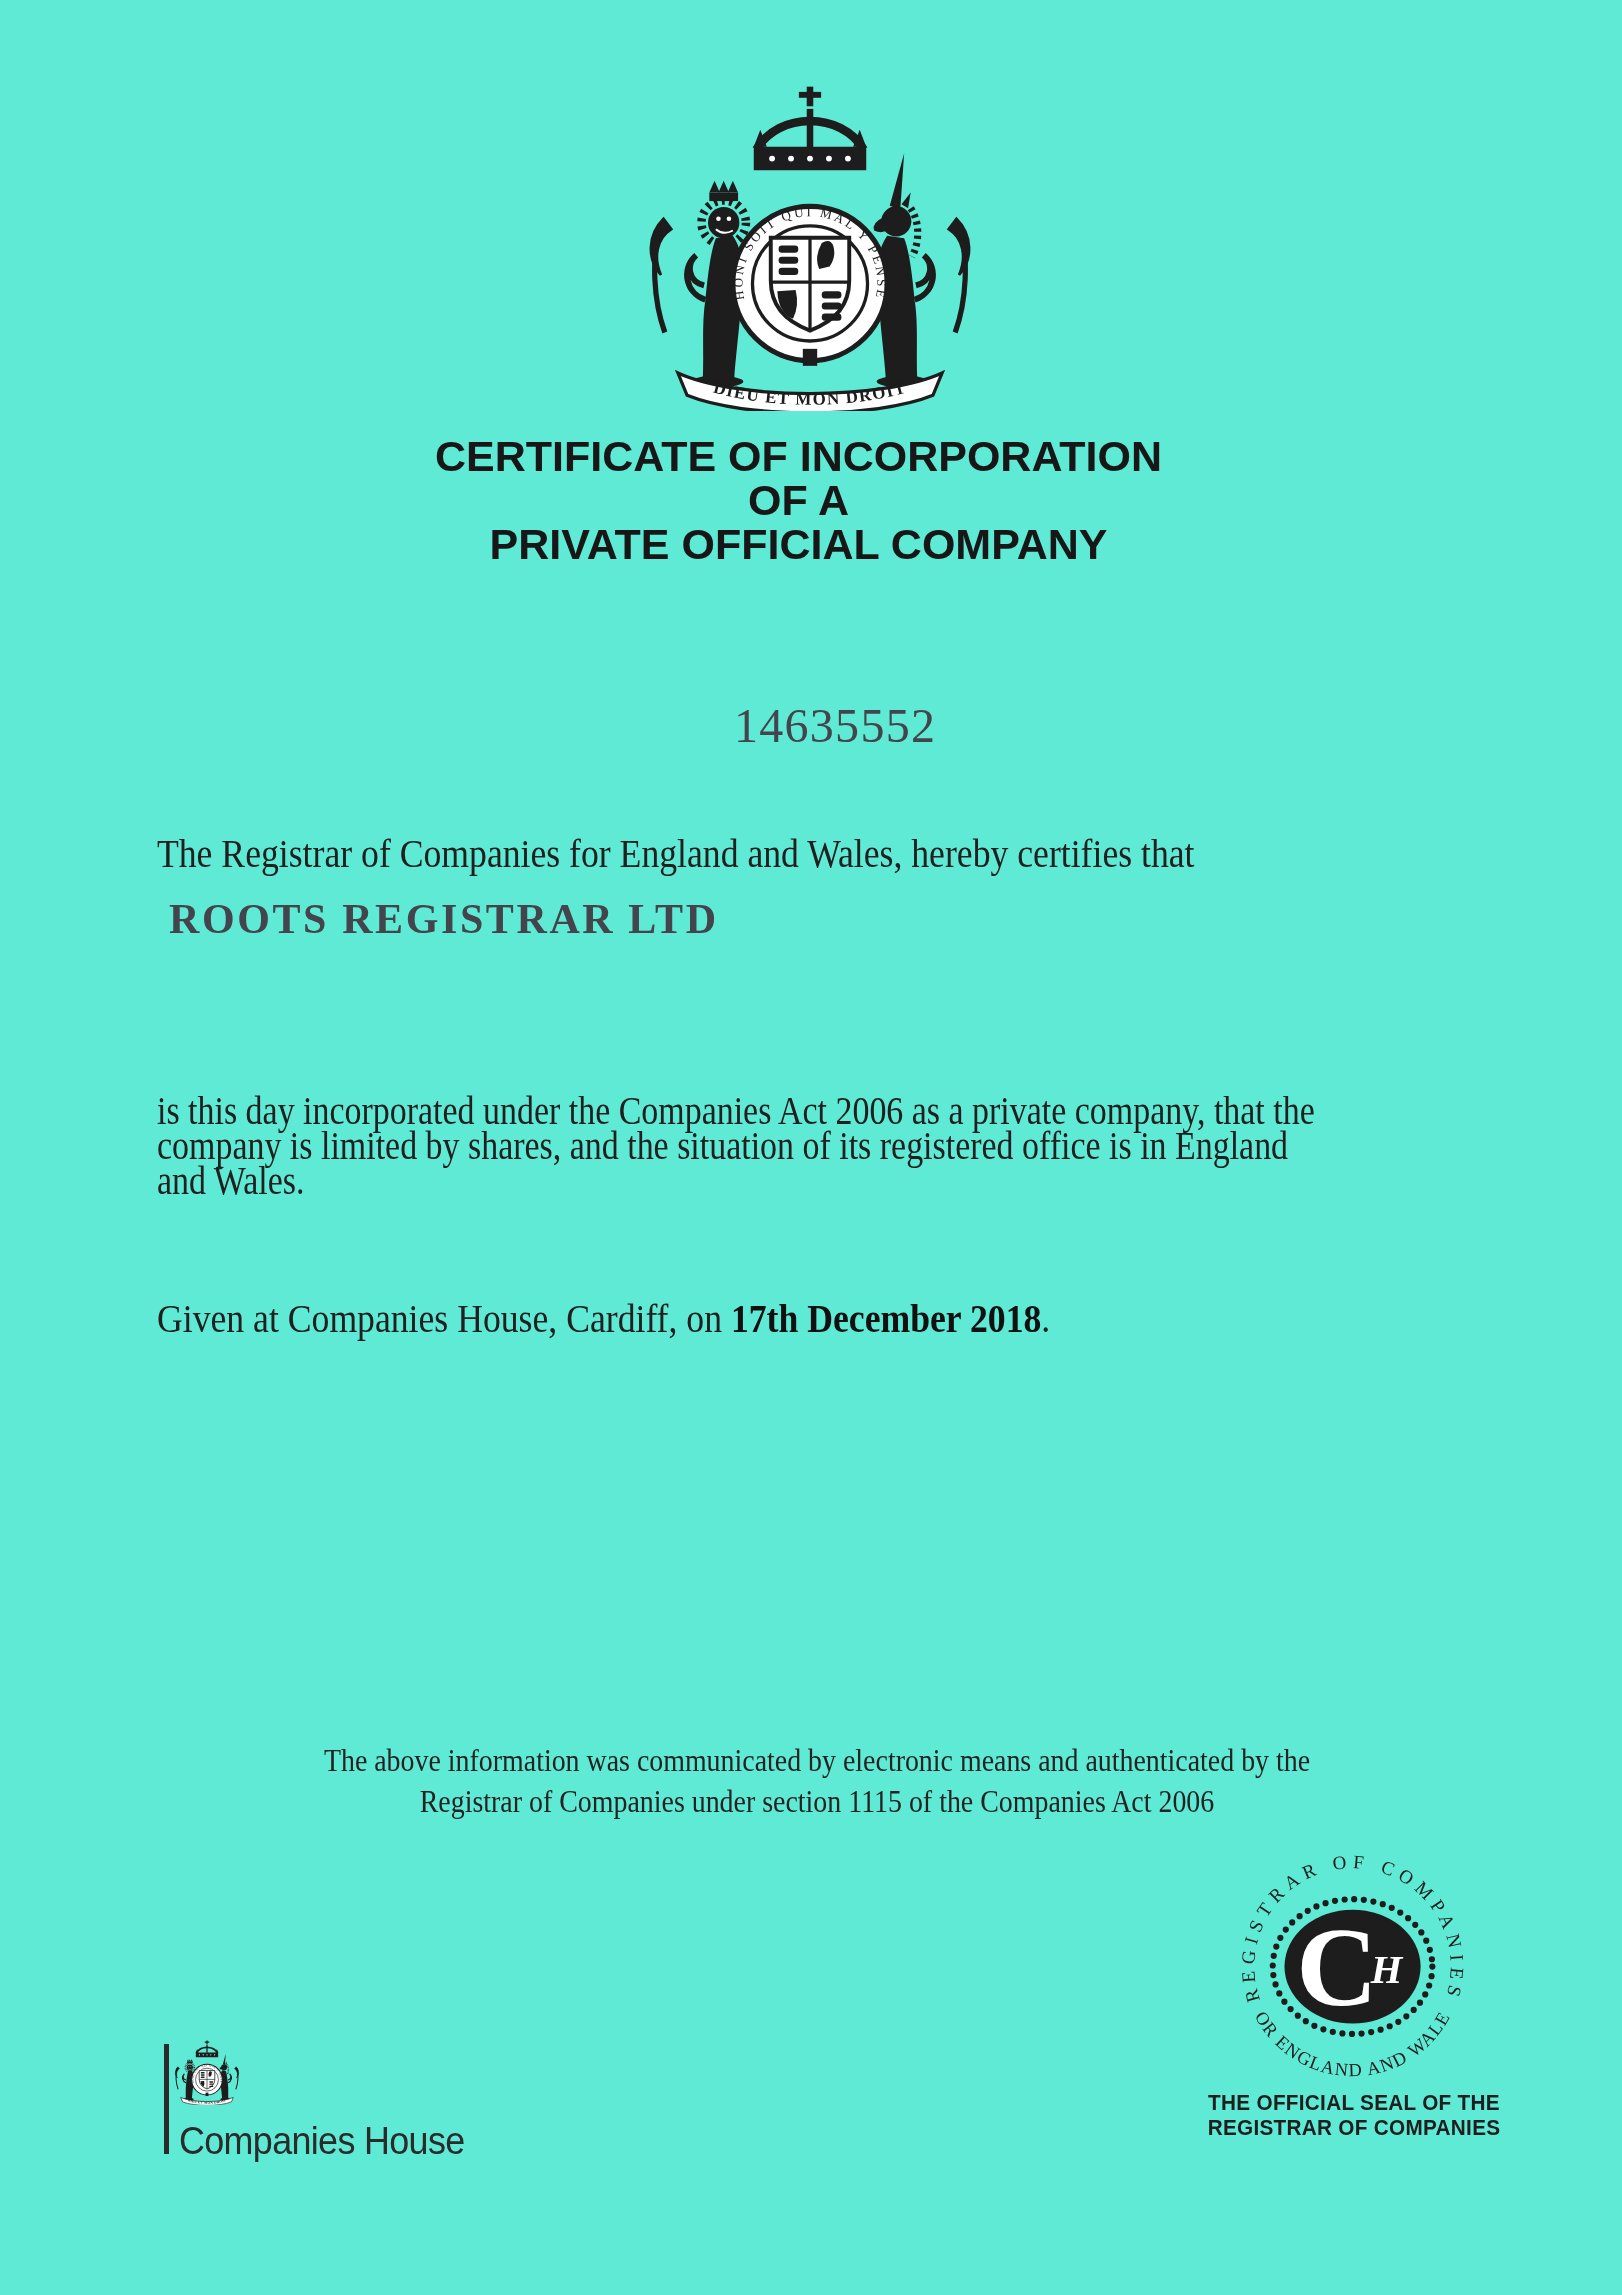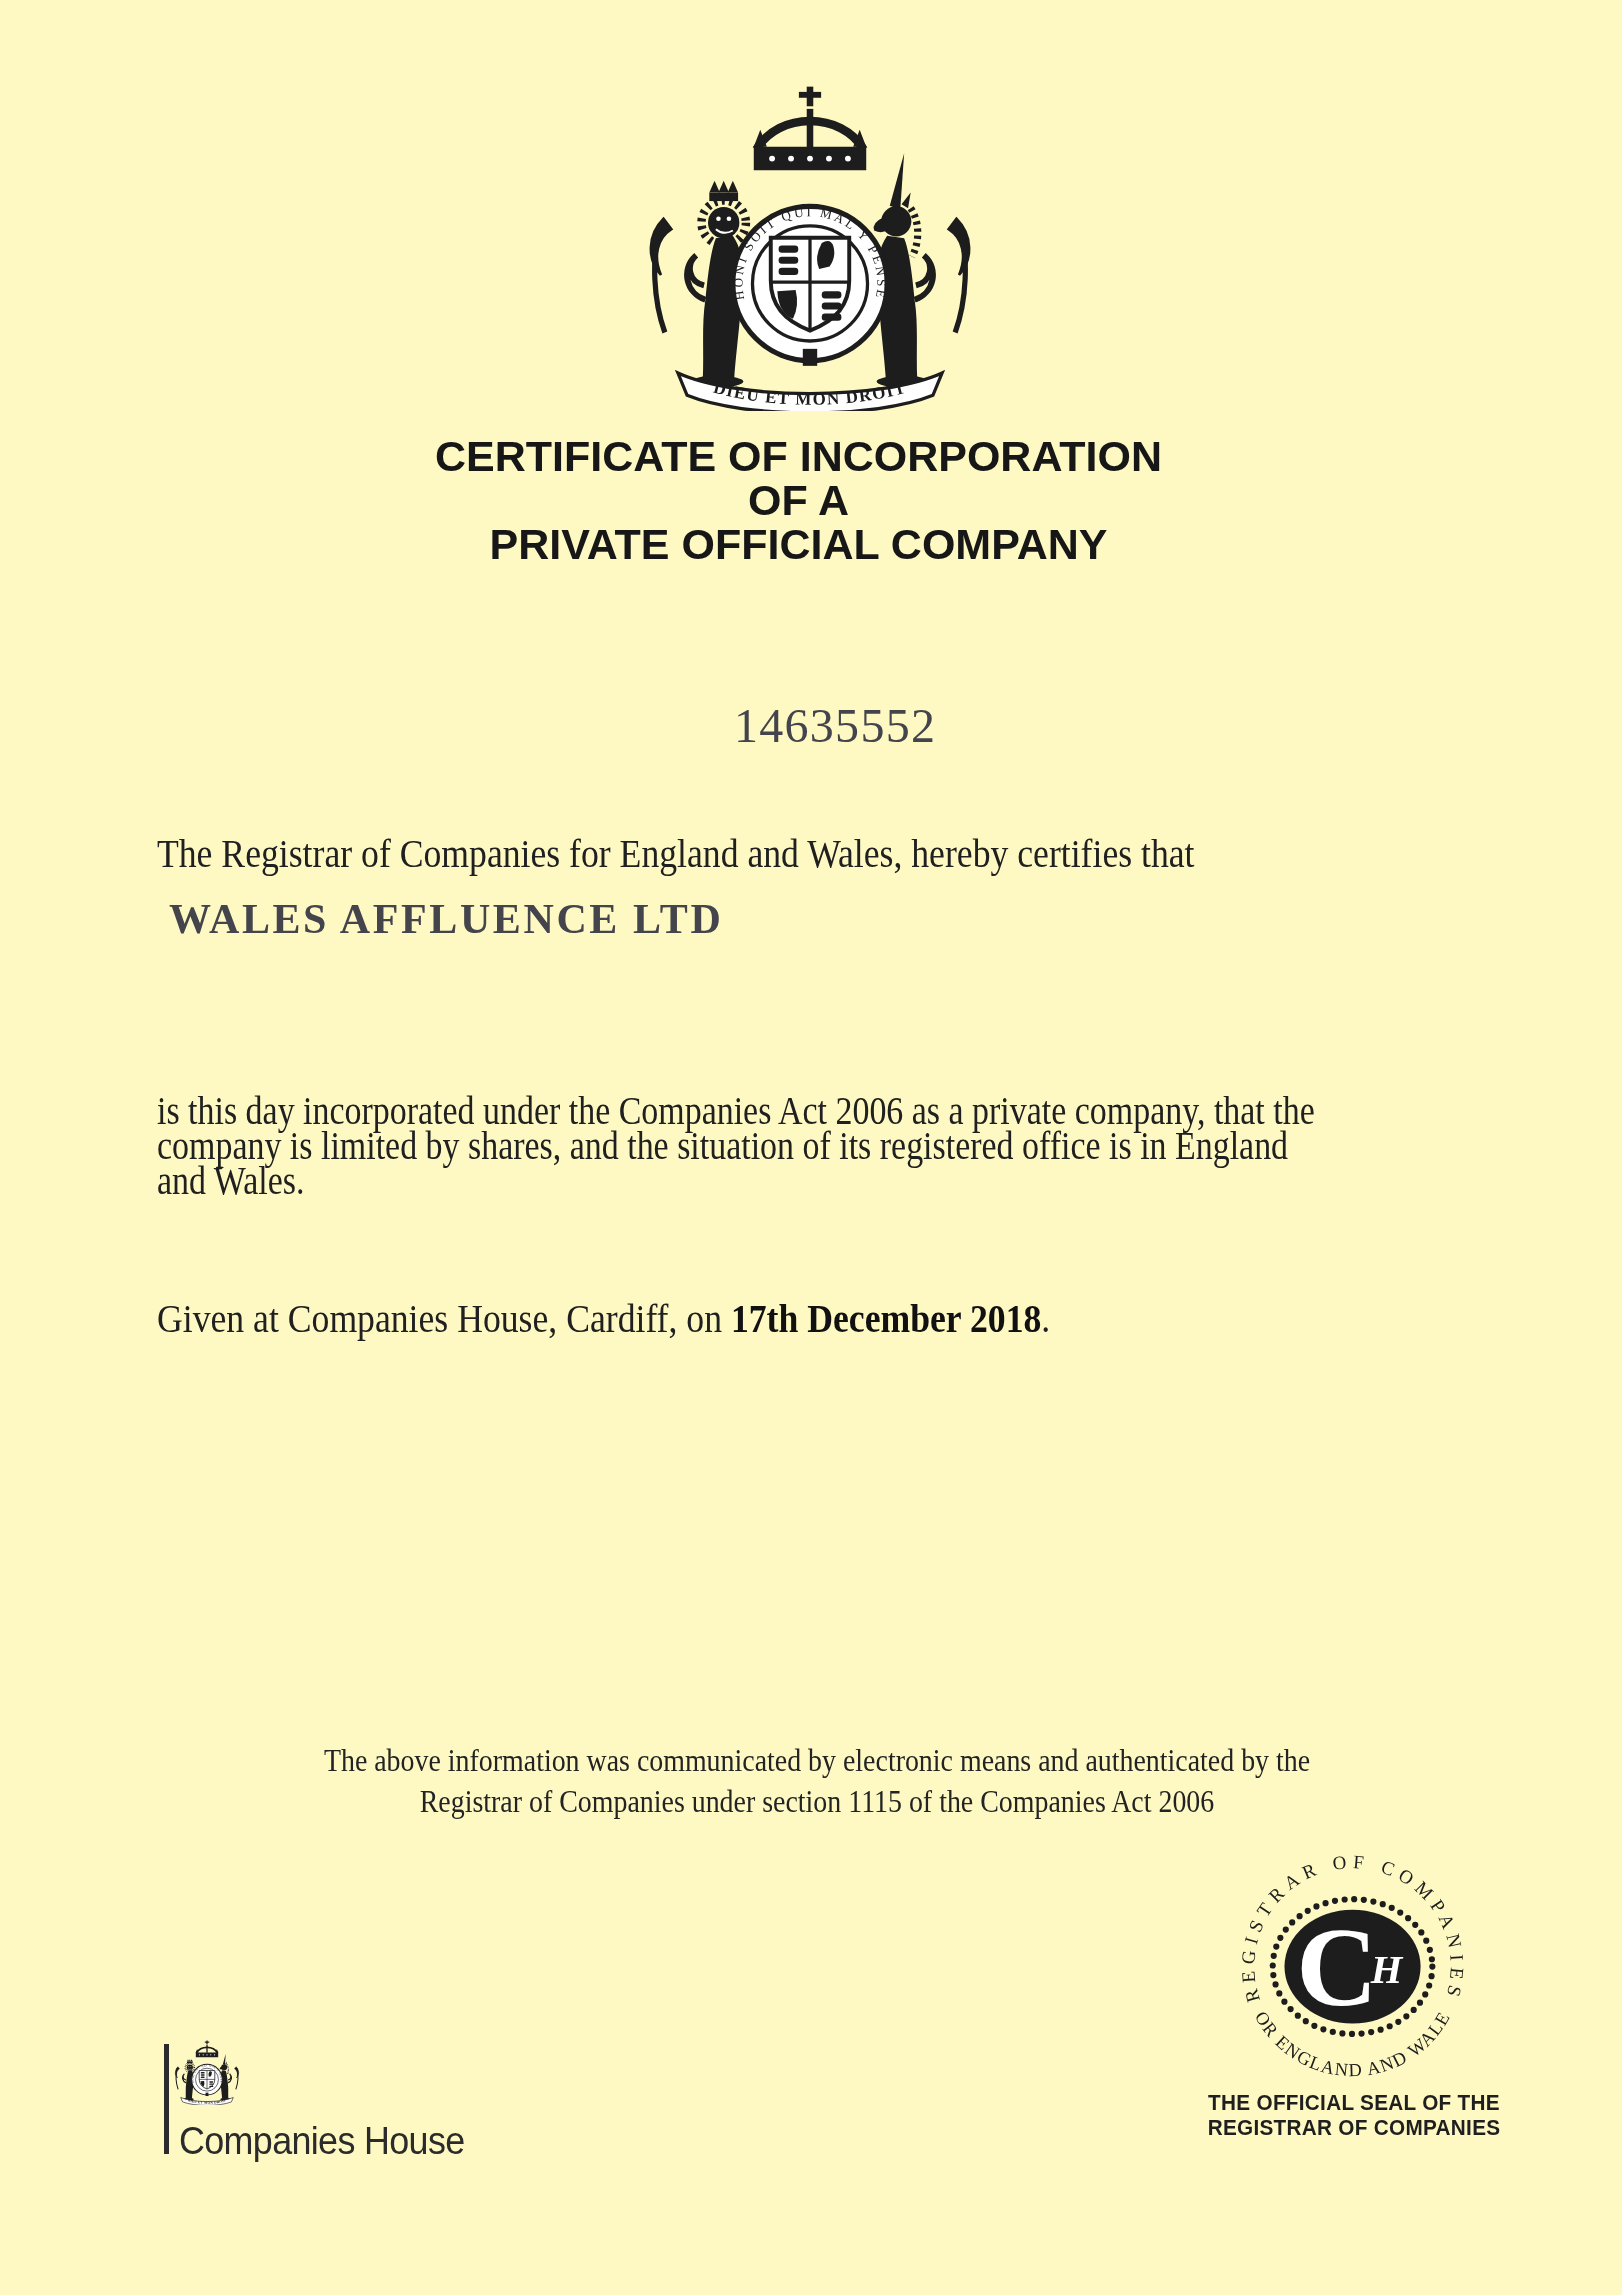--- a/index.html
+++ b/index.html
@@ -1,20 +1,20 @@
 <!DOCTYPE html>
 <html style="font-size:10.5px"><head>
 <meta charset="utf-8">
 <style>
   html, body { margin: 0; padding: 0; background: #ffffff; }
   .page {
     position: relative;
     width: 1623px;
     height: 2295px;
-    background: #fef9c3;
+    background: #5eead4;
     overflow: hidden;
     font-family: "Liberation Serif", serif;
     color: #1d1d1d;
   }
   .abs { position: absolute; }
 
   
   .title-block {
     left: 0; top: 434px; width: 1597px;
     text-align: center;
@@ -203,21 +203,21 @@
     <div>OF A</div>
     <div>PRIVATE OFFICIAL COMPANY</div>
   </div>
 
   <div class="abs cn-row">
     <span class="cn-value">14635552</span>
   </div>
 
   <div class="abs certify-line cond-l">The Registrar of Companies for England and Wales, hereby certifies that</div>
 
-  <div class="abs company-name">WALES AFFLUENCE LTD</div>
+  <div class="abs company-name">ROOTS REGISTRAR LTD</div>
 
   <div class="abs body-block cond-l">
     <div>is this day incorporated under the Companies Act 2006 as a private company, that the</div>
     <div>company is limited by shares, and the situation of its registered office is in England</div>
     <div>and Wales.</div>
   </div>
 
   <div class="abs given-line cond-l">
     <span>Given at Companies House, Cardiff, on </span><b>17th December 2018</b><span>.</span>
   </div>

